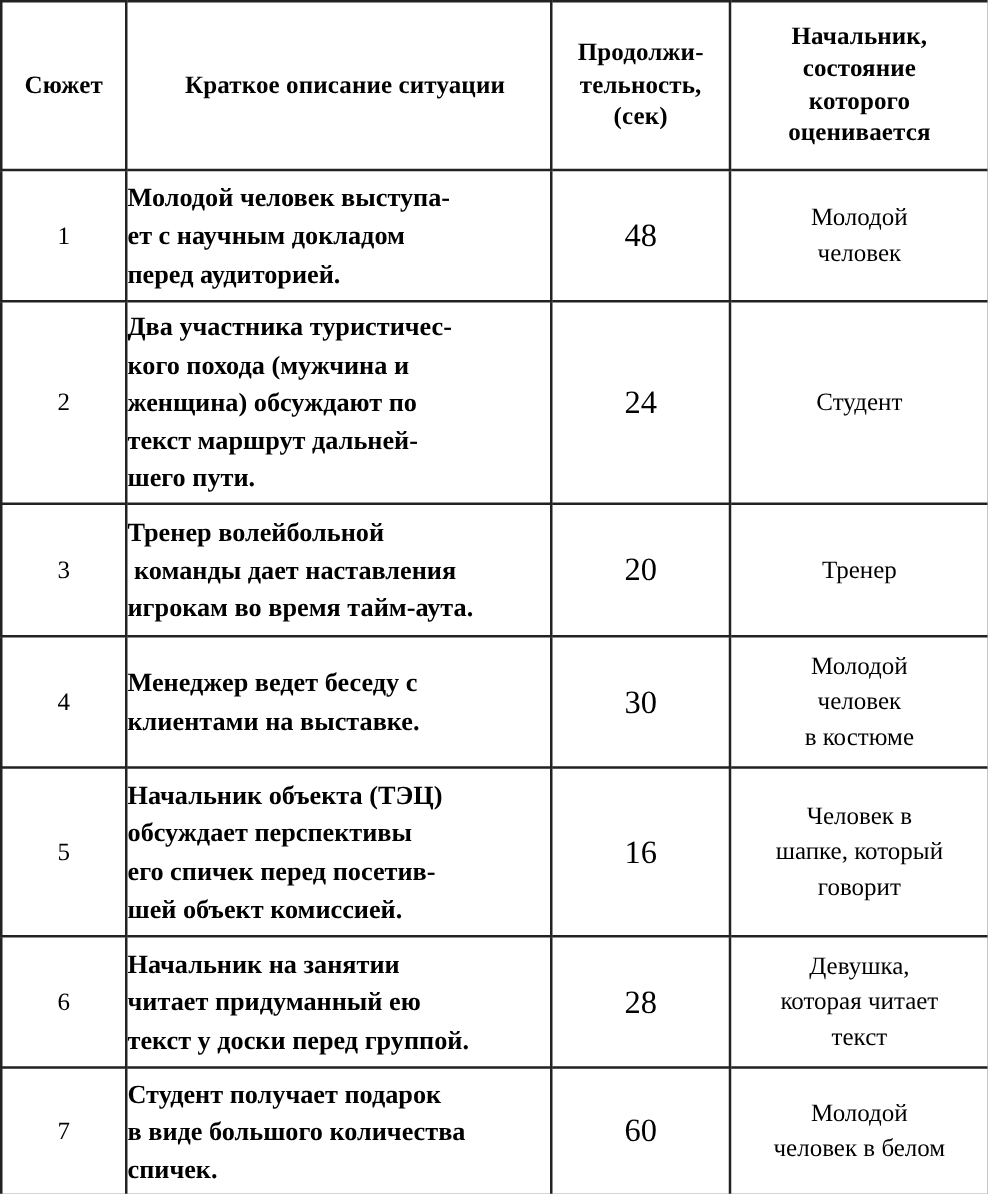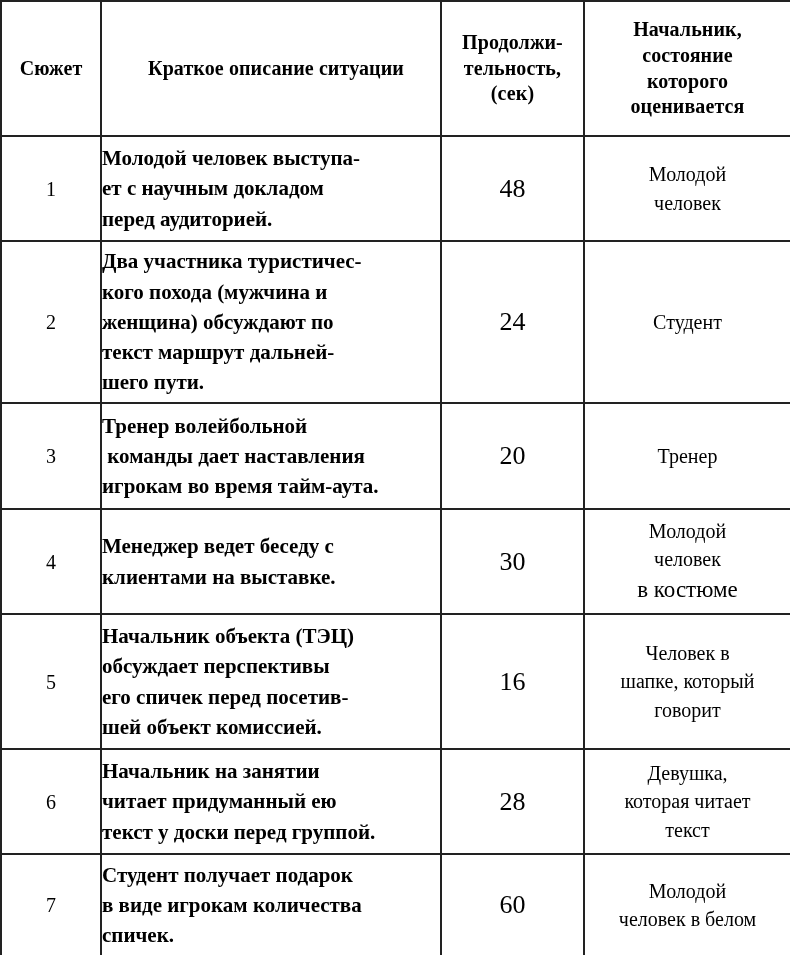--- a/index.html
+++ b/index.html
@@ -85,21 +85,21 @@
   td.char {
     text-align: center;
     font-size: 20px;
     line-height: 1.42;
     padding: 8px 6px;
     border-radius: 23px;
   }
 
   td.desc .ln { display: block; white-space: pre; }
   td.char .ln { display: block; }
-  td.char .ln.sm { font-size: 23px; }
+  td.char .ln.sm { font-size: 20px; }
 
   
   tr.r-head { height: 135px; }
   tr.r1 { height: 105px; }
   tr.r2 { height: 162px; }
   tr.r3 { height: 106px; }
   tr.r4 { height: 105px; }
   tr.r5 { height: 135px; }
   tr.r6 { height: 105px; }
   tr.r7 { height: 102px; }
@@ -213,21 +213,21 @@
         <td class="char">
             <span class="ln">Девушка,</span>
             <span class="ln">которая читает</span>
             <span class="ln">текст</span>
           </td>
       </tr>
       <tr class="r7">
         <td class="num">7</td>
         <td class="desc">
             <span class="ln">Студент получает подарок</span>
-            <span class="ln">в виде игрокам количества</span>
+            <span class="ln">в виде большого количества</span>
             <span class="ln">спичек.</span>
           </td>
         <td class="dur">60</td>
         <td class="char">
             <span class="ln">Молодой</span>
             <span class="ln">человек в белом</span>
           </td>
       </tr>
     </tbody>
   </table>

